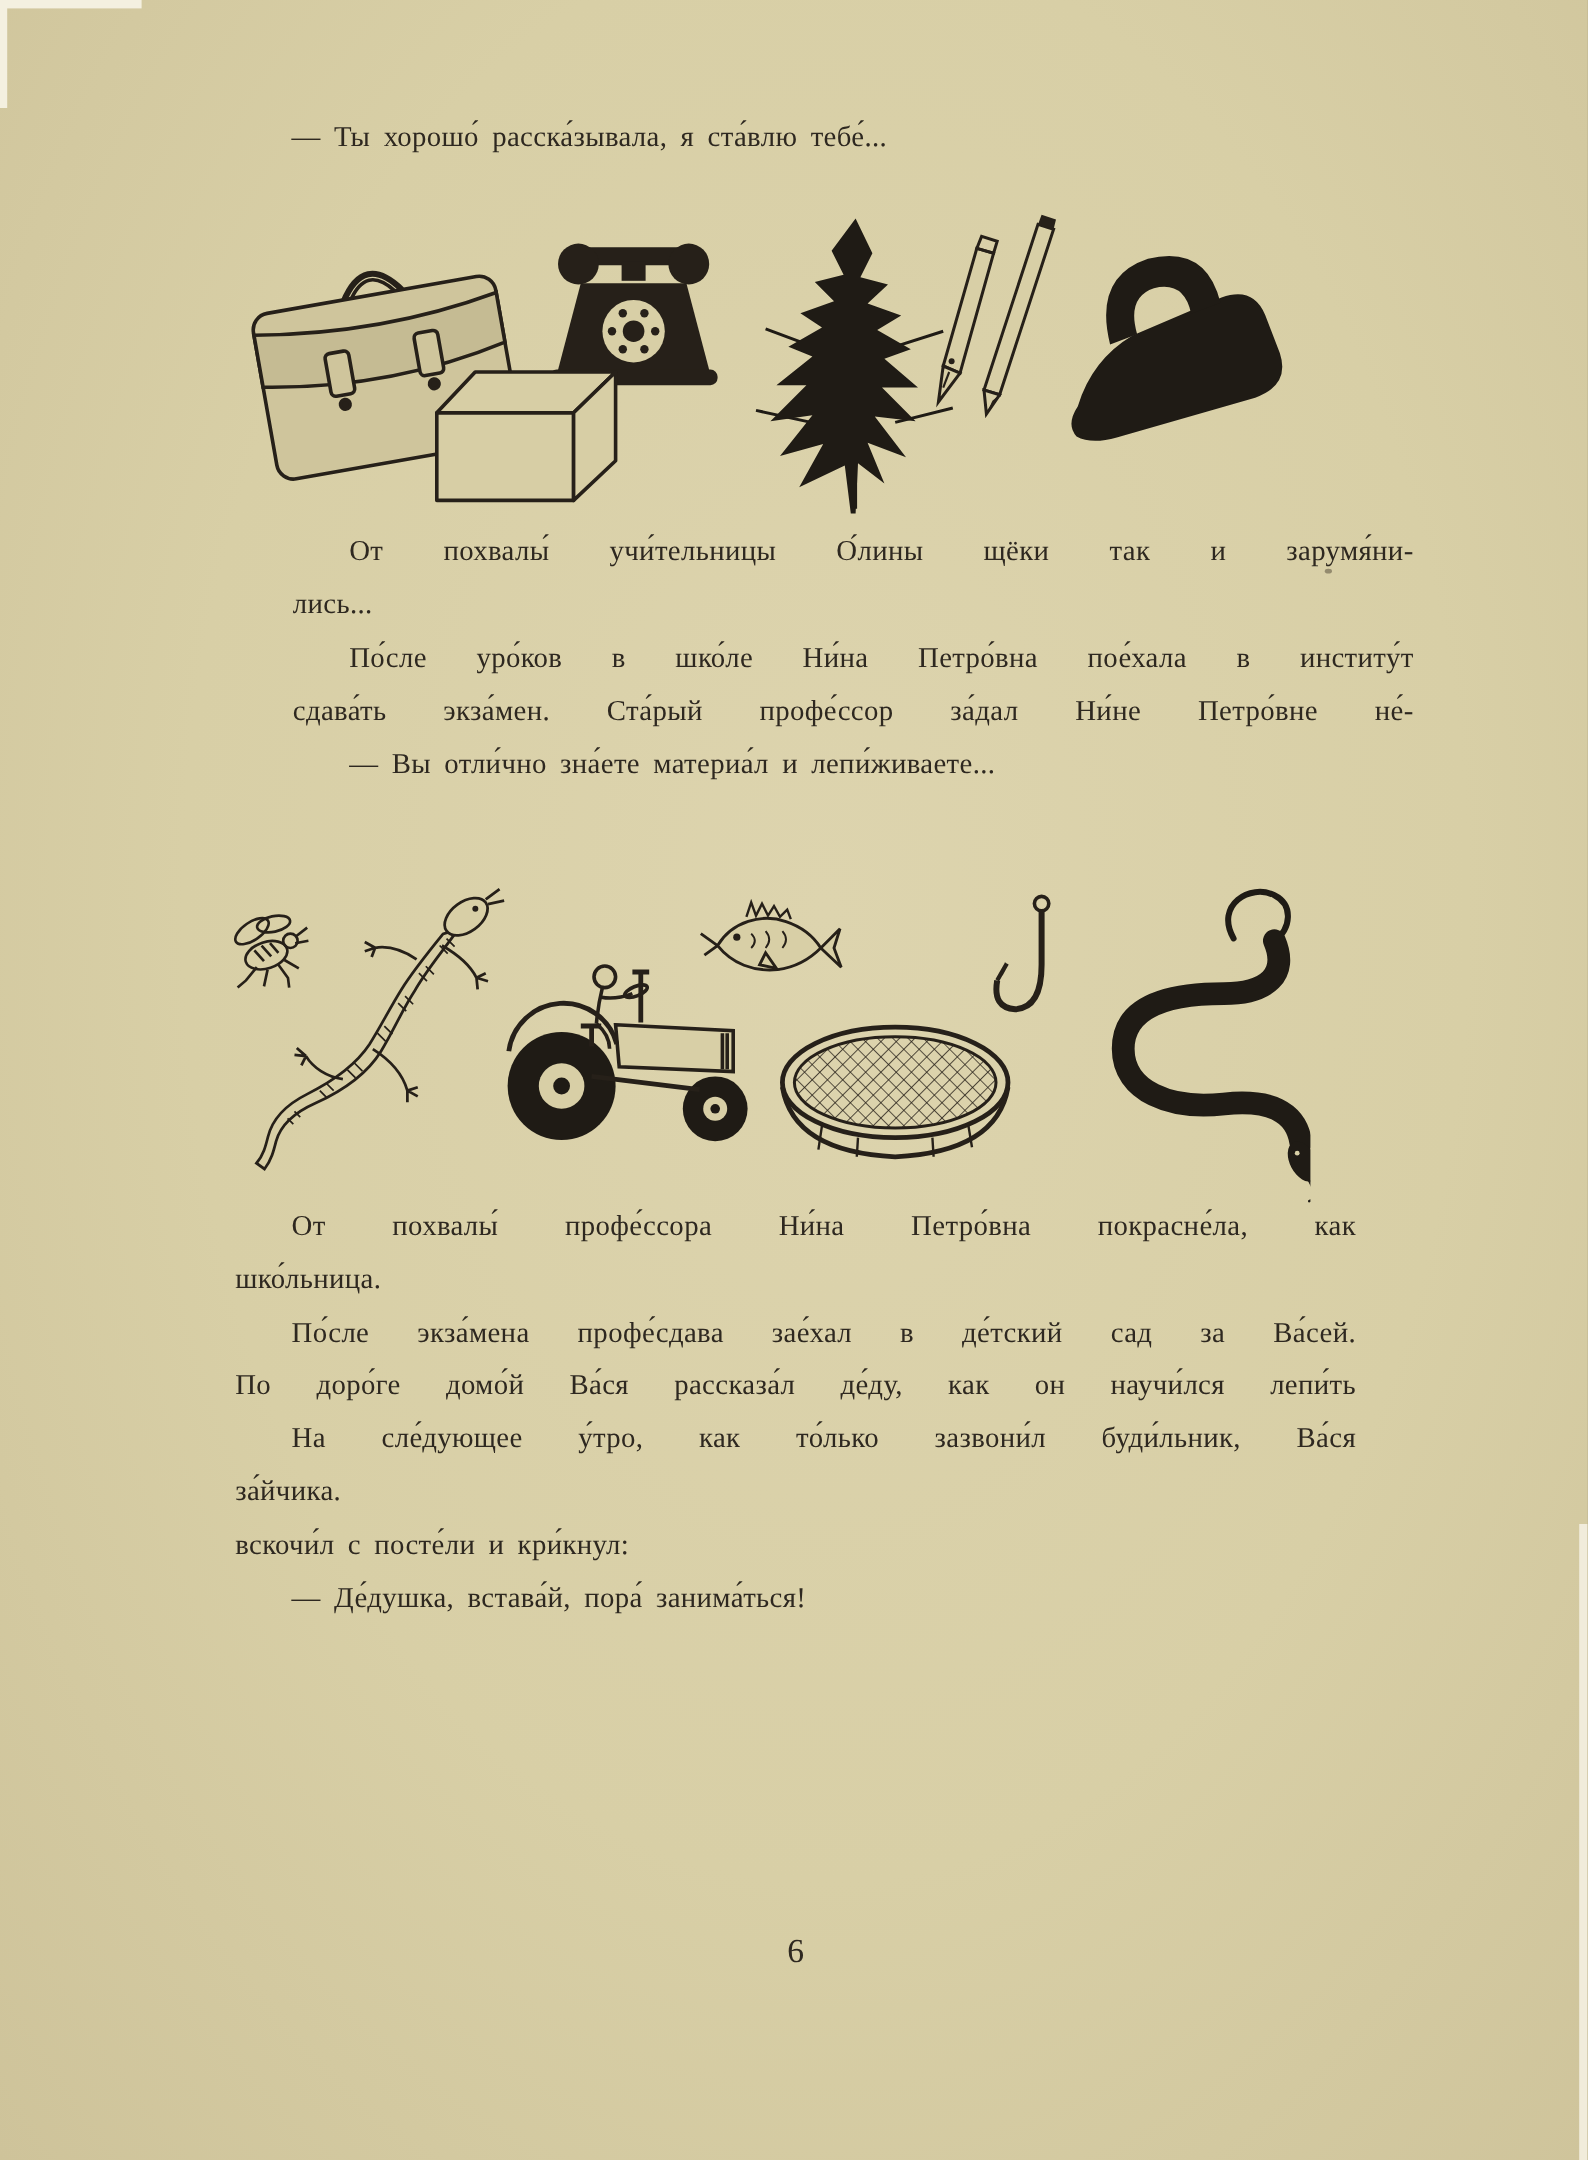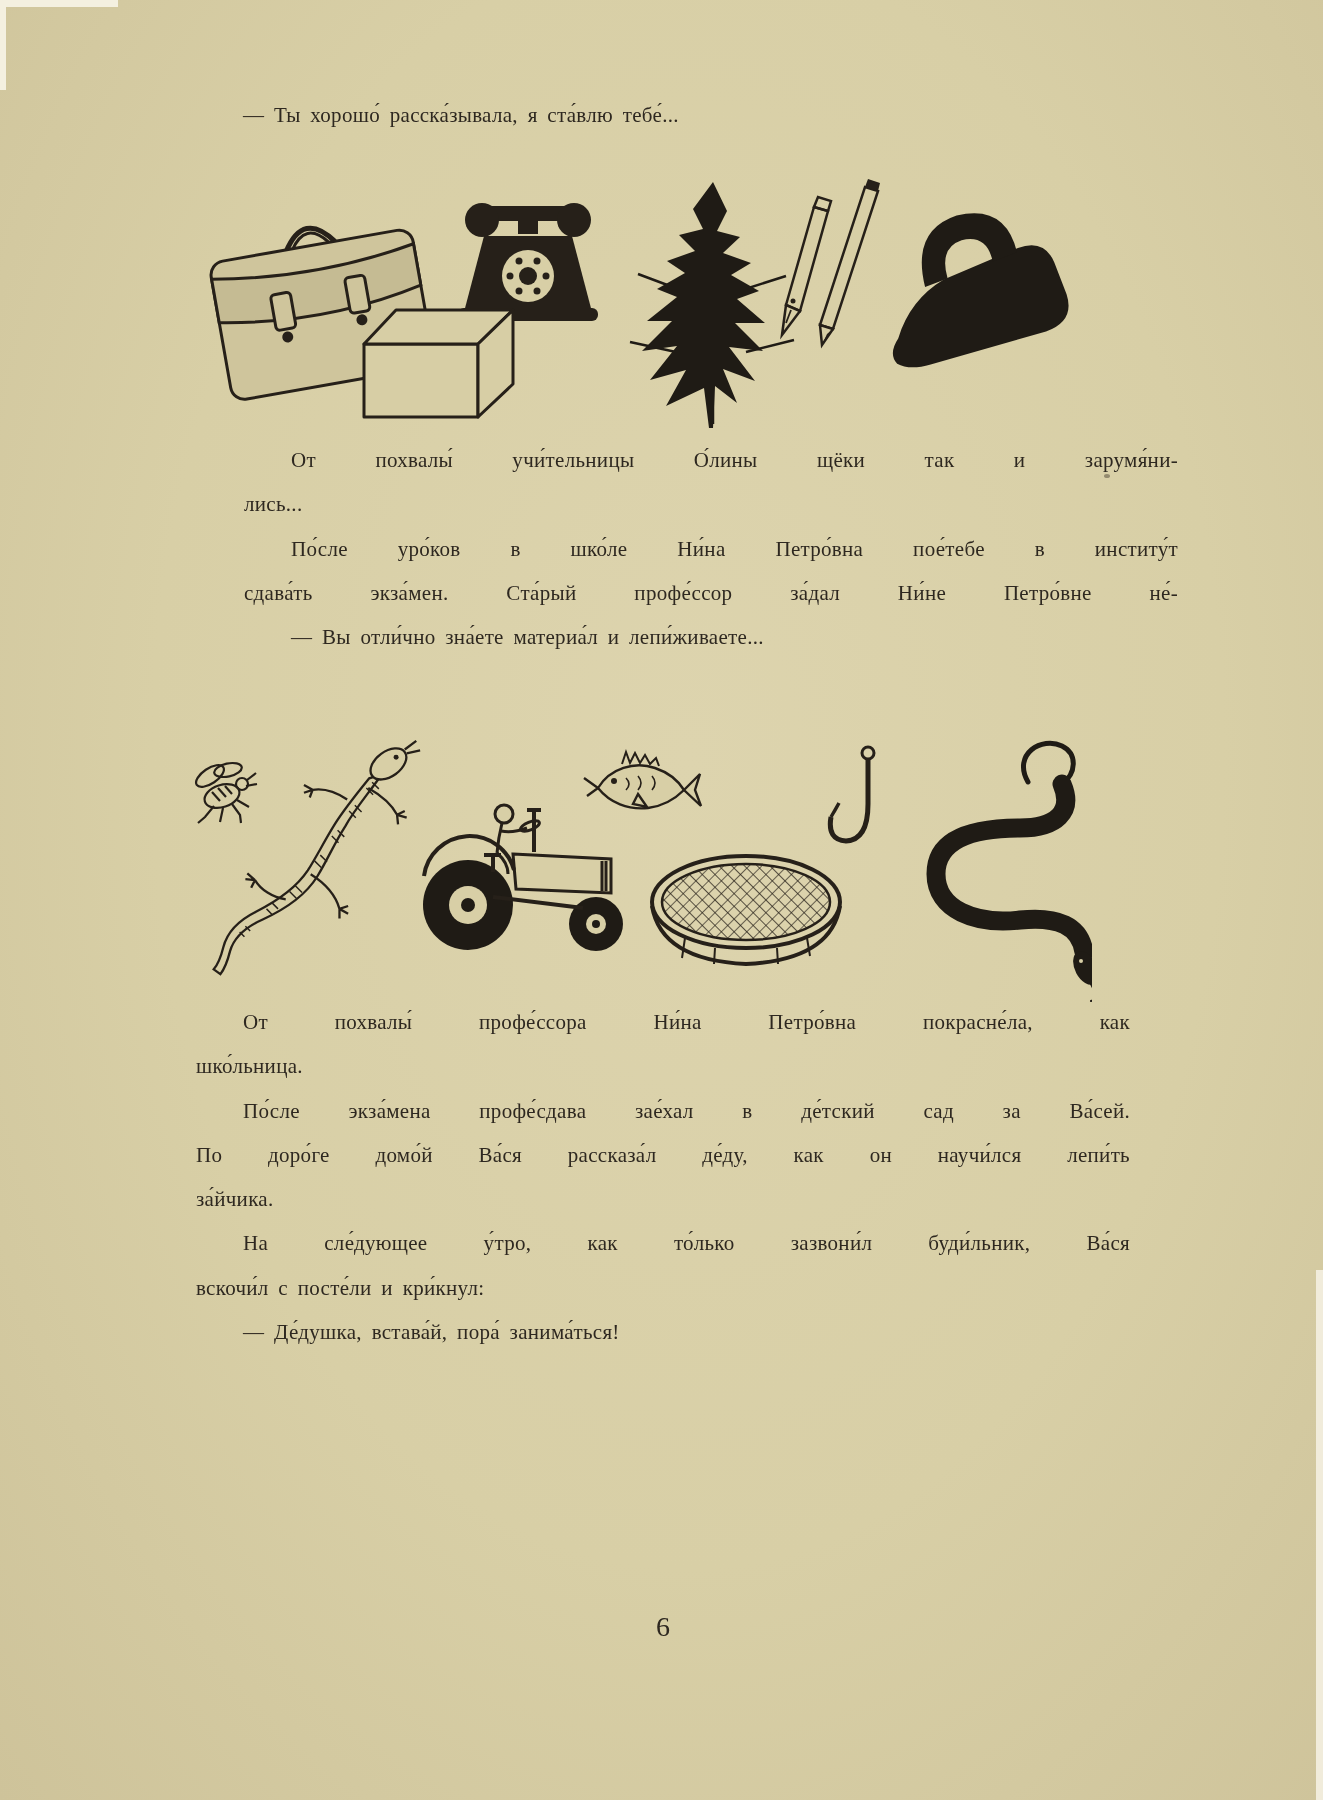--- a/index.html
+++ b/index.html
@@ -11,21 +11,21 @@
     position:relative;
     width:1323px;height:1800px;
     margin:0 auto;
     background:radial-gradient(ellipse at 52% 42%, #ddd4ae 0%, #d8cfa6 55%, #cec39a 100%);
     overflow:hidden;
     color:#2e2820;
   }
   .text-block{
     position:absolute;
     left:196px;width:934px;
-    font-size:21px;
+    font-size:24px;
     line-height:44.3px;
     letter-spacing:0.3px;
     word-spacing:0.20em;
     color:#2e2820;
   }
   .tl{white-space:nowrap;text-align:left;}
   .tl.j{text-align:justify;text-align-last:justify;text-justify:inter-word;}
   .tl.ind{text-indent:47px;}
   .intro{top:93px;}
   .block1{top:438px;margin-left:48px;}
@@ -120,21 +120,21 @@
     <g transform="rotate(-16 102 100)">
       <path fill="#1f1b15" d="M10,142 Q4,130 18,118 Q40,84 78,74 L158,64 Q186,62 189,88 L192,122
         Q193,150 162,152 L42,152 Q20,152 10,142 Z"></path>
       <path fill="#1f1b15" d="M58,76 Q60,18 108,16 Q158,18 156,68 L130,70 Q132,42 106,41 Q82,42 82,74 Z"></path>
     </g>
   </svg>
 
   <div class="text-block block1">
     <div class="tl ind j">От похвалы́ учи́тельницы О́лины щёки так и зарумя́ни-</div>
     <div class="tl">лись...</div>
-    <div class="tl ind j">По́сле уро́ков в шко́ле Ни́на Петро́вна пое́тебе в институ́т</div>
+    <div class="tl ind j">По́сле уро́ков в шко́ле Ни́на Петро́вна пое́хала в институ́т</div>
     <div class="tl j">сдава́ть экза́мен. Ста́рый профе́ссор за́дал Ни́не Петро́вне не́-</div>
     <div class="tl ind">— Вы отли́чно зна́ете материа́л и лепи́живаете...</div>
   </div>
 
   <div class="speck"></div>
 
   <svg class="illo" style="left:170px;top:740px" width="100" height="90" viewBox="0 0 100 90">
     <g stroke="#262019" stroke-width="2.2" fill="none">
       <ellipse cx="52" cy="56" rx="18" ry="11" transform="rotate(-18 52 56)"></ellipse>
       <path d="M42,52 l8,9 M48,48 l8,9 M55,46 l7,8"></path>
@@ -229,21 +229,21 @@
       <circle cx="229" cy="233" r="2" fill="#d8cfa6" stroke="none"></circle>
       <path d="M239,256 C242,262 244,266 246,270 M246,270 L239,273 M246,270 L252,266" stroke-width="2"></path>
     </g>
   </svg>
 
   <div class="text-block block2">
     <div class="tl ind j">От похвалы́ профе́ссора Ни́на Петро́вна покрасне́ла, как</div>
     <div class="tl">шко́льница.</div>
     <div class="tl ind j">По́сле экза́мена профе́сдава зае́хал в де́тский сад за Ва́сей.</div>
     <div class="tl j">По доро́ге домо́й Ва́ся рассказа́л де́ду, как он научи́лся лепи́ть</div>
+    <div class="tl ind j">На сле́дующее у́тро, как то́лько зазвони́л буди́льник, Ва́ся</div>
     <div class="tl">за́йчика.</div>
-    <div class="tl ind j">На сле́дующее у́тро, как то́лько зазвони́л буди́льник, Ва́ся</div>
     <div class="tl">вскочи́л с посте́ли и кри́кнул:</div>
     <div class="tl ind">— Де́душка, встава́й, пора́ занима́ться!</div>
   </div>
 
   <div class="pagenum">6</div>
 
 </div>
 
 </body></html>

